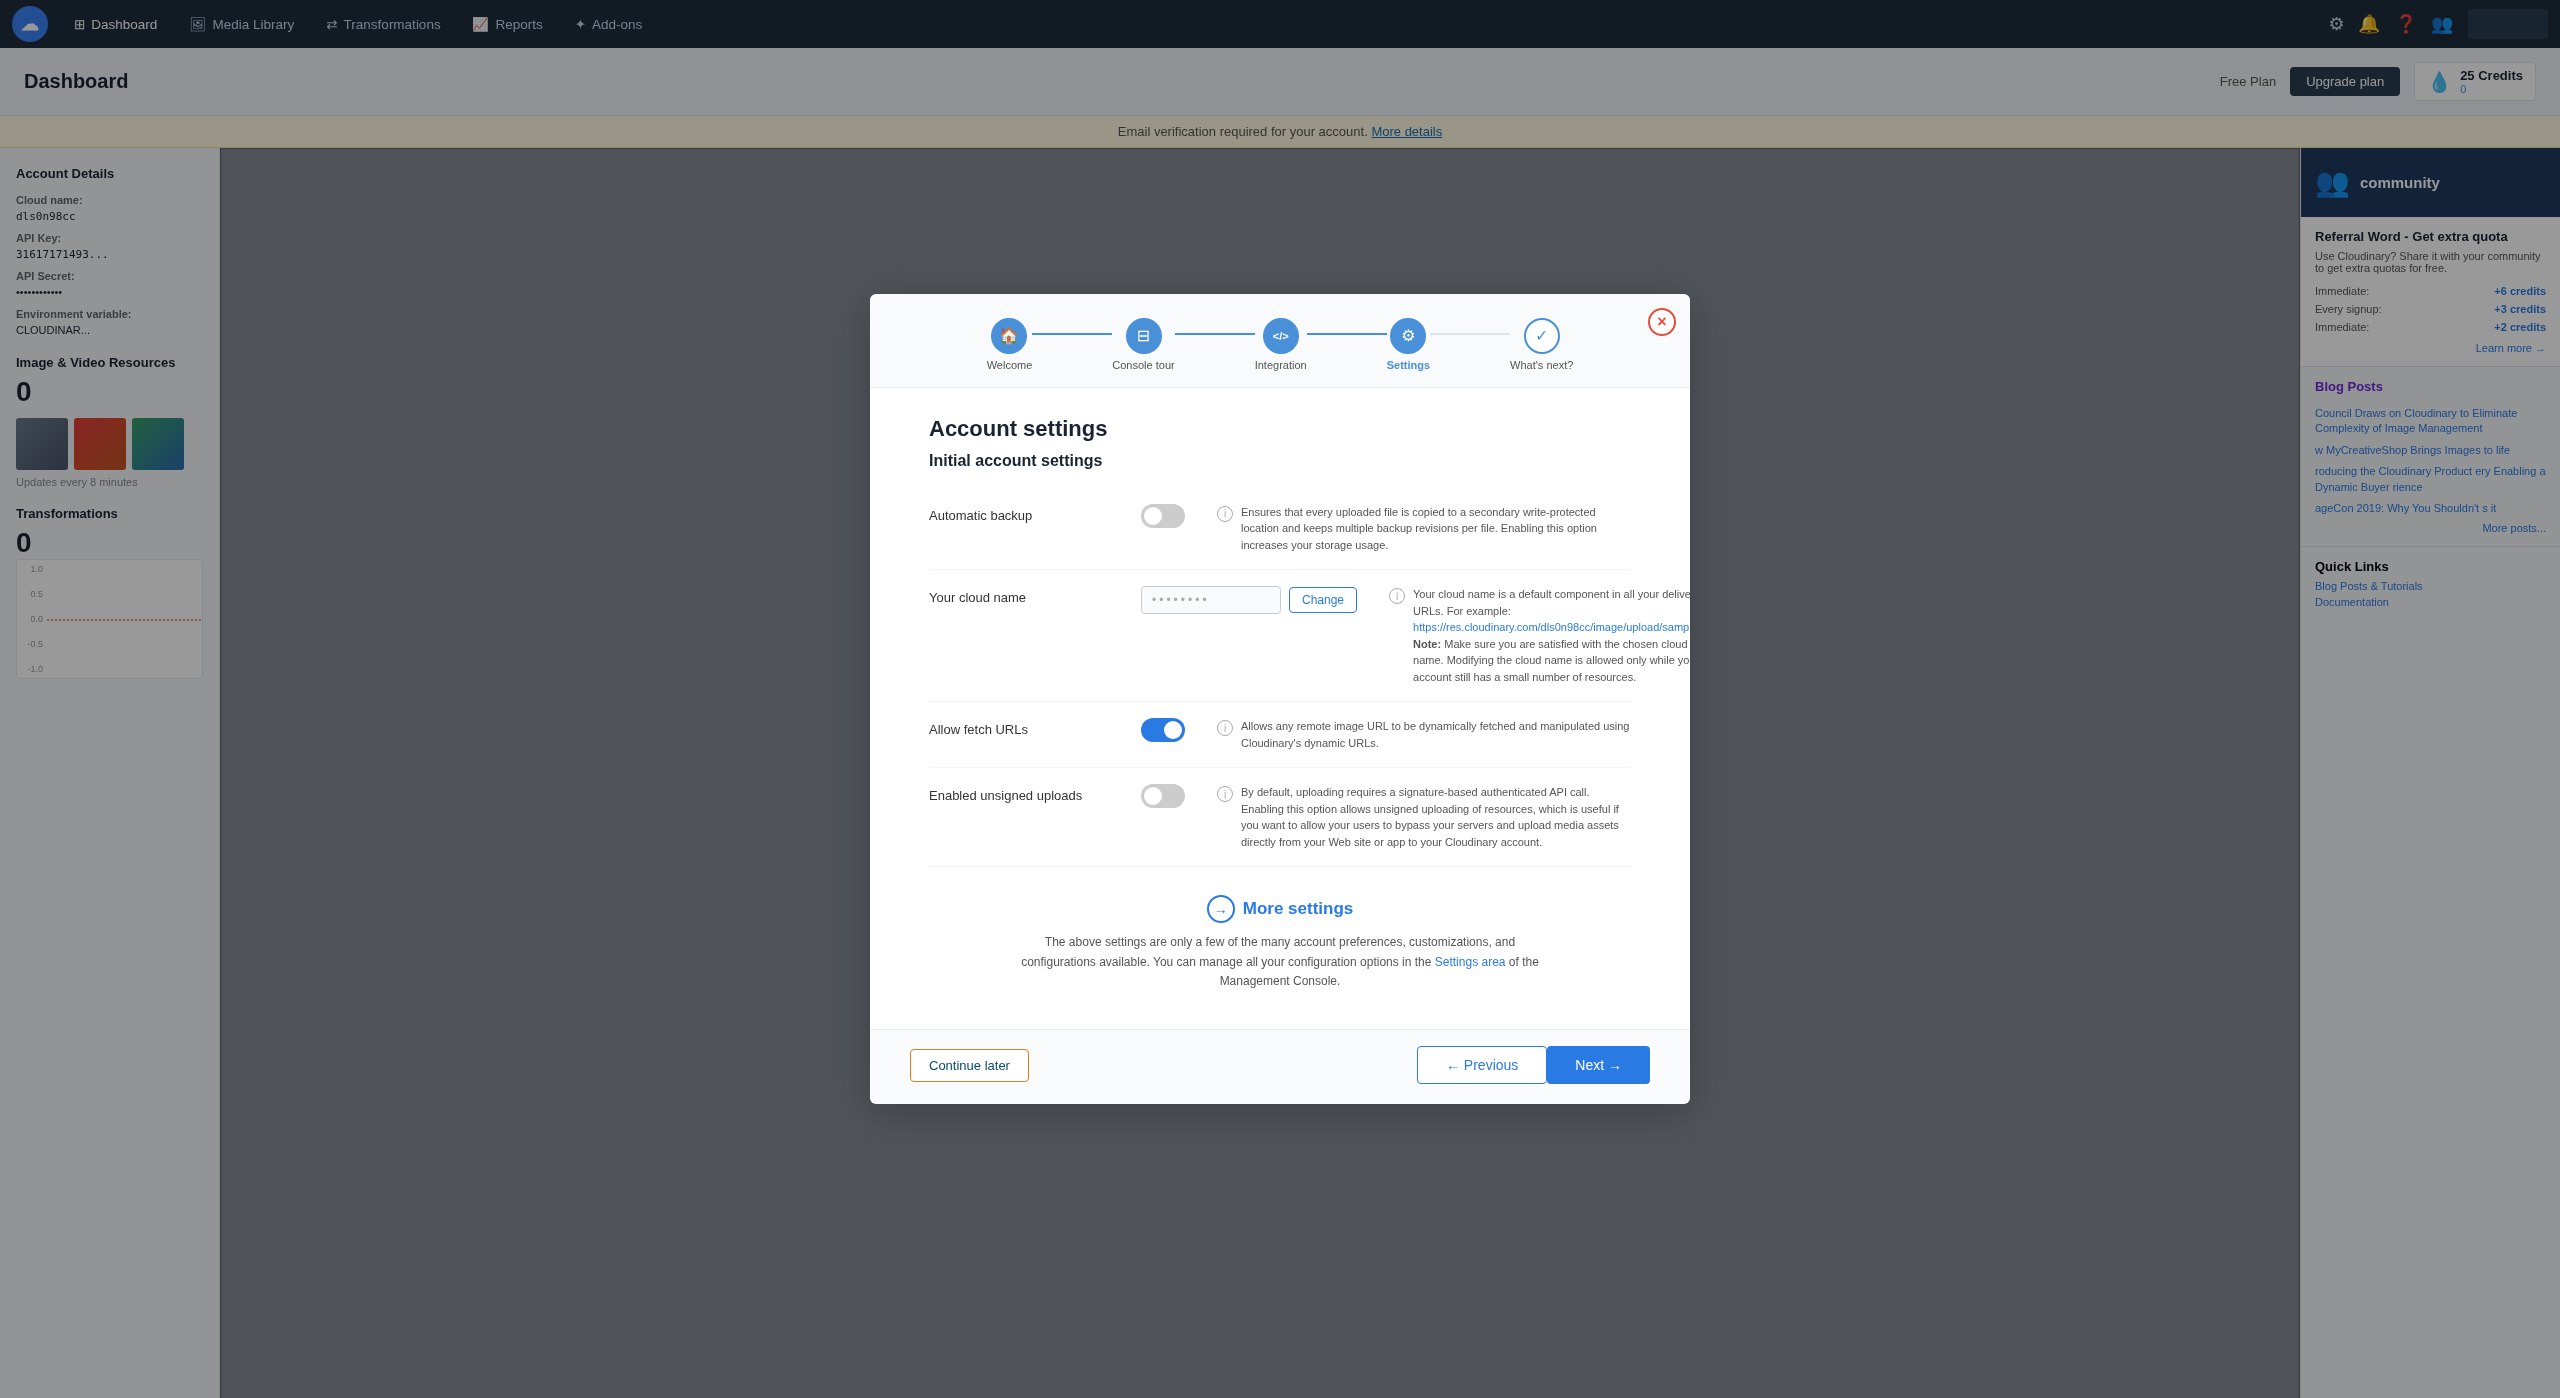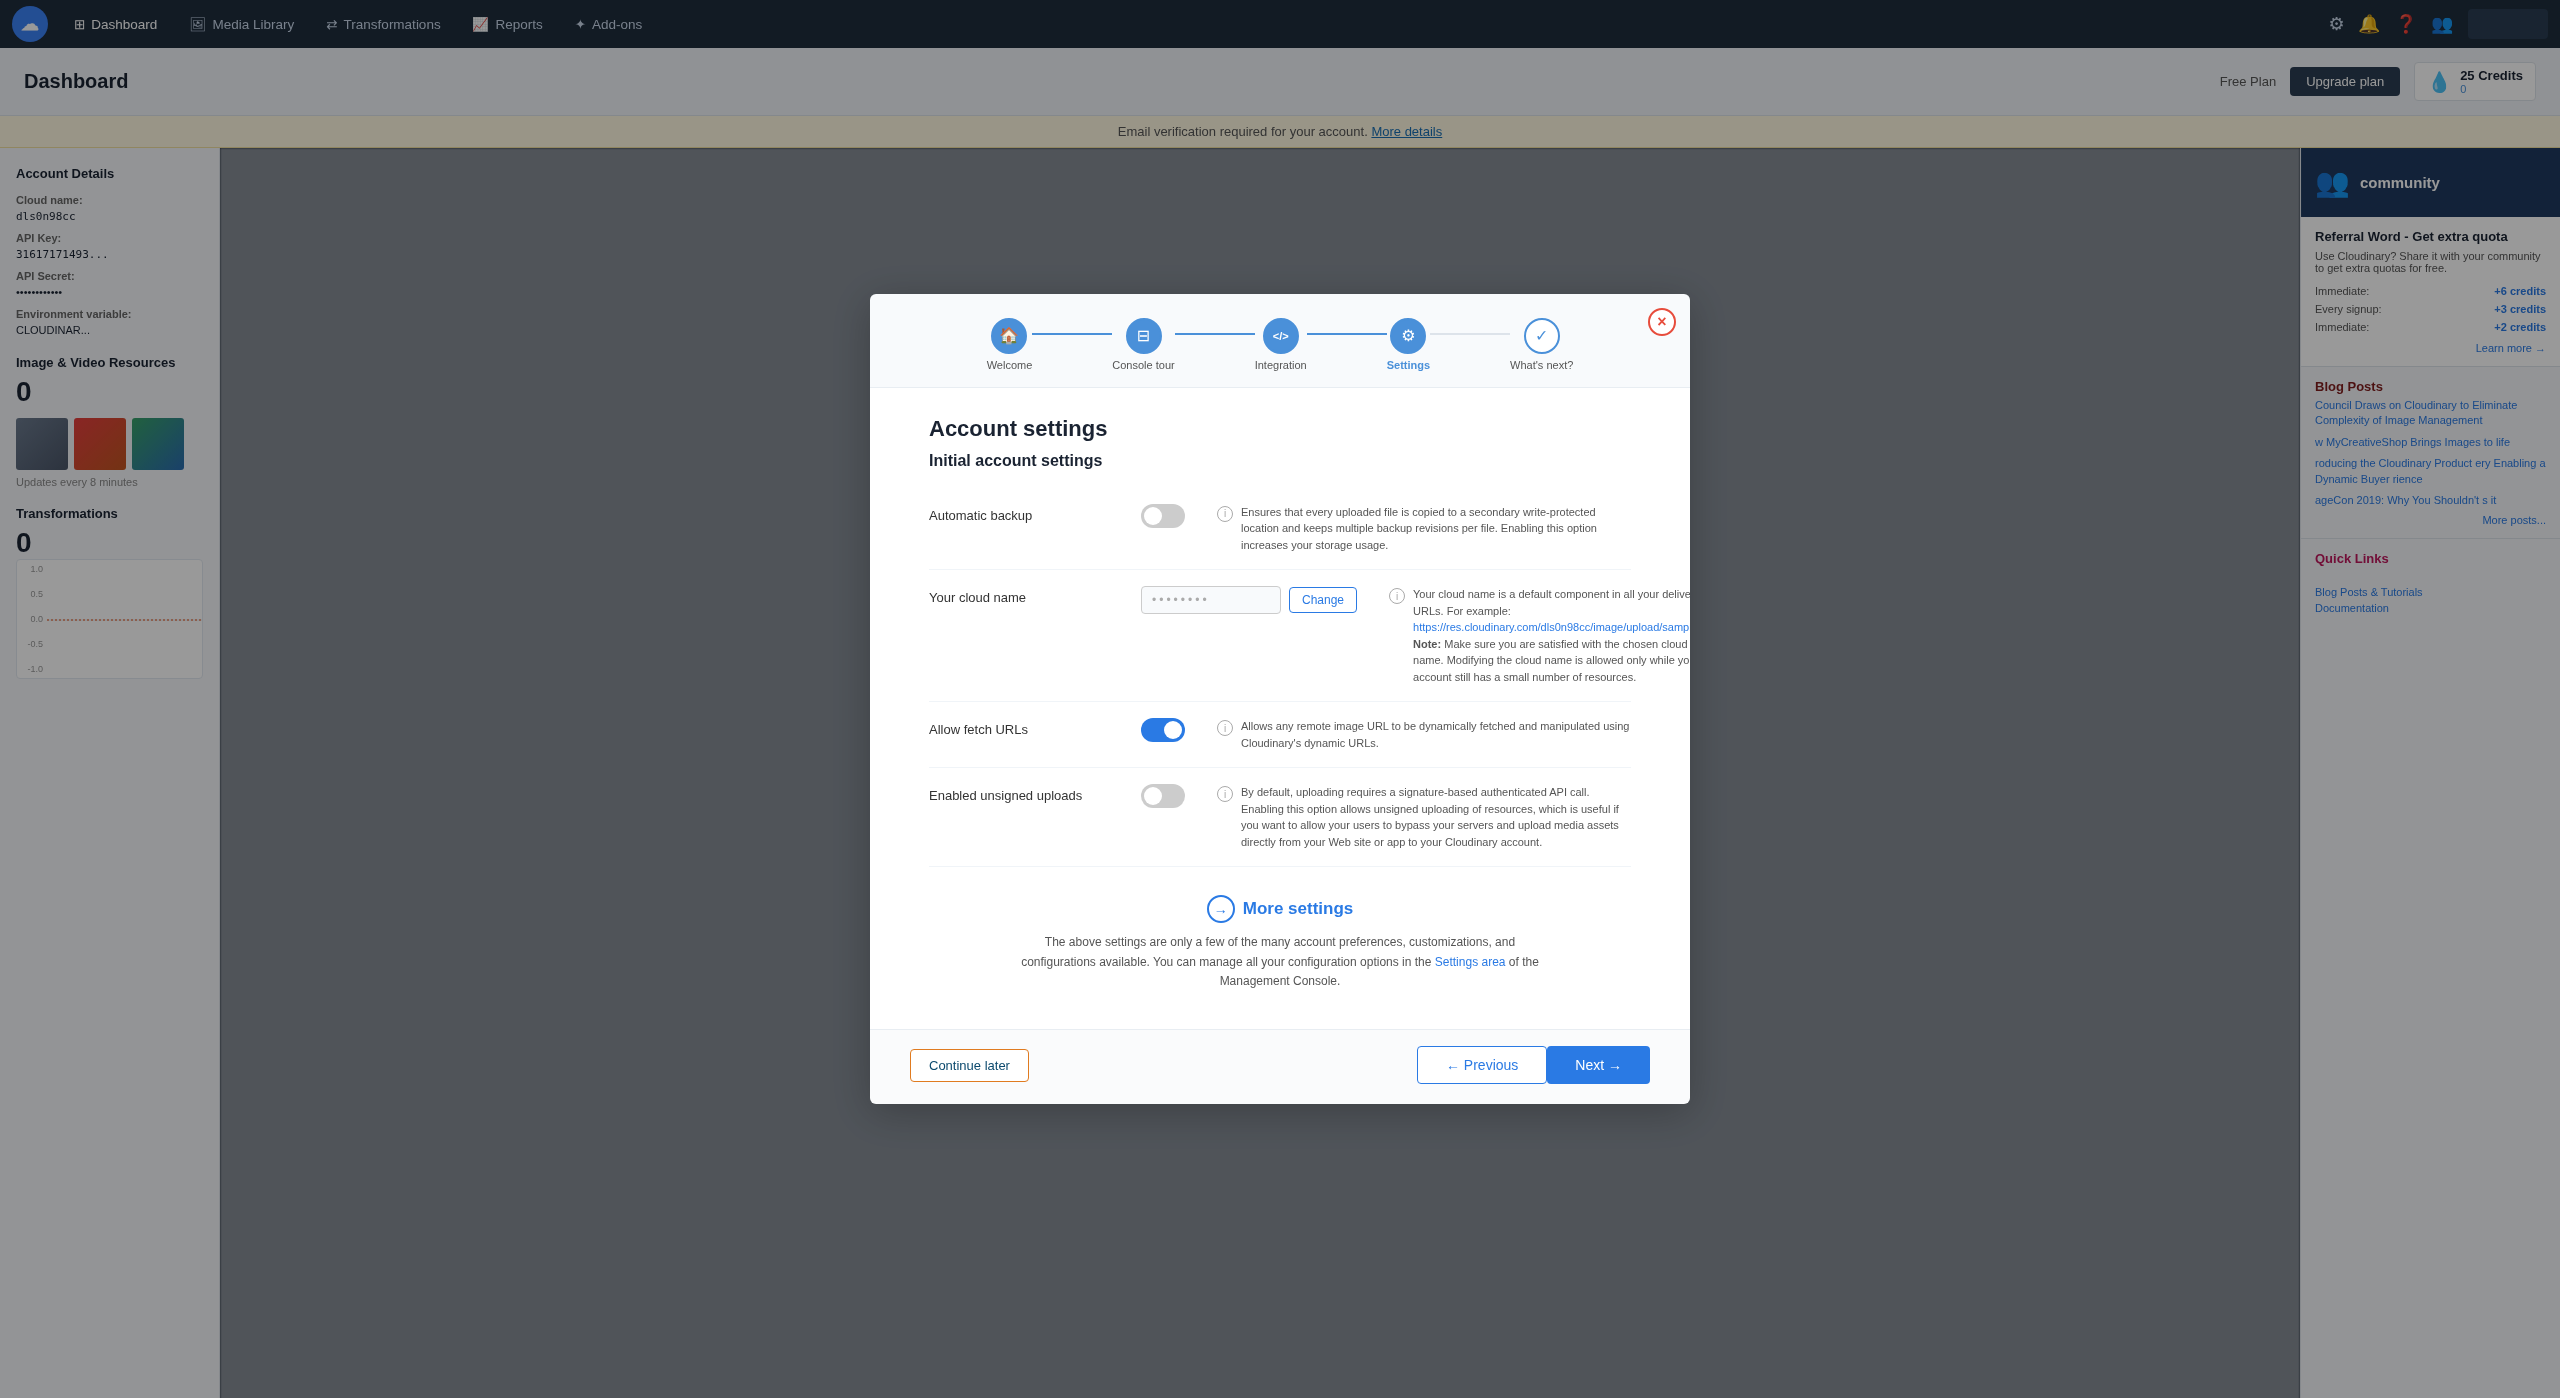--- a/index.html
+++ b/index.html
@@ -174,25 +174,25 @@
     .community-icon { font-size: 28px; }
     .community-title { font-size: 15px; font-weight: 600; }
     .referral-section { padding: 12px 14px; border-bottom: 1px solid #dde3ea; background: #fff; }
     .referral-title { font-size: 13px; font-weight: 700; color: #1a2332; margin-bottom: 6px; }
     .referral-text { font-size: 11px; color: #555; margin-bottom: 8px; }
     .credit-row { display: flex; justify-content: space-between; align-items: center; font-size: 11px; padding: 3px 0; }
     .credit-label { color: #555; }
     .credit-value { color: #2a7ae4; font-weight: 600; }
     .learn-more { color: #2a7ae4; font-size: 11px; text-align: right; display: block; margin-top: 6px; cursor: pointer; }
     .blog-section { padding: 12px 14px; }
-    .blog-title { font-size: 13px; font-weight: 700; color: #7f1d1d; margin-bottom: 4px; }
+    .blog-title { font-size: 13px; font-weight: 700; color: #6d28d9; margin-bottom: 12px; }
     .blog-item { font-size: 11px; color: #2a7ae4; cursor: pointer; margin-bottom: 6px; line-height: 1.4; }
     .more-posts { color: #2a7ae4; font-size: 11px; text-align: right; display: block; margin-top: 6px; cursor: pointer; }
     .quick-links { padding: 12px 14px; border-top: 1px solid #dde3ea; }
-    .quick-links-title { font-size: 13px; font-weight: 700; color: #be185d; margin-bottom: 20px; }
+    .quick-links-title { font-size: 13px; font-weight: 700; color: #000000; margin-bottom: 6px; }
     .quick-link-item { font-size: 11px; color: #2a7ae4; margin-bottom: 4px; cursor: pointer; }
 
     
     .modal-backdrop {
       position: fixed;
       top: 0; left: 0; right: 0; bottom: 0;
       background: rgba(0,0,0,0.4);
       display: flex;
       align-items: center;
       justify-content: center;

